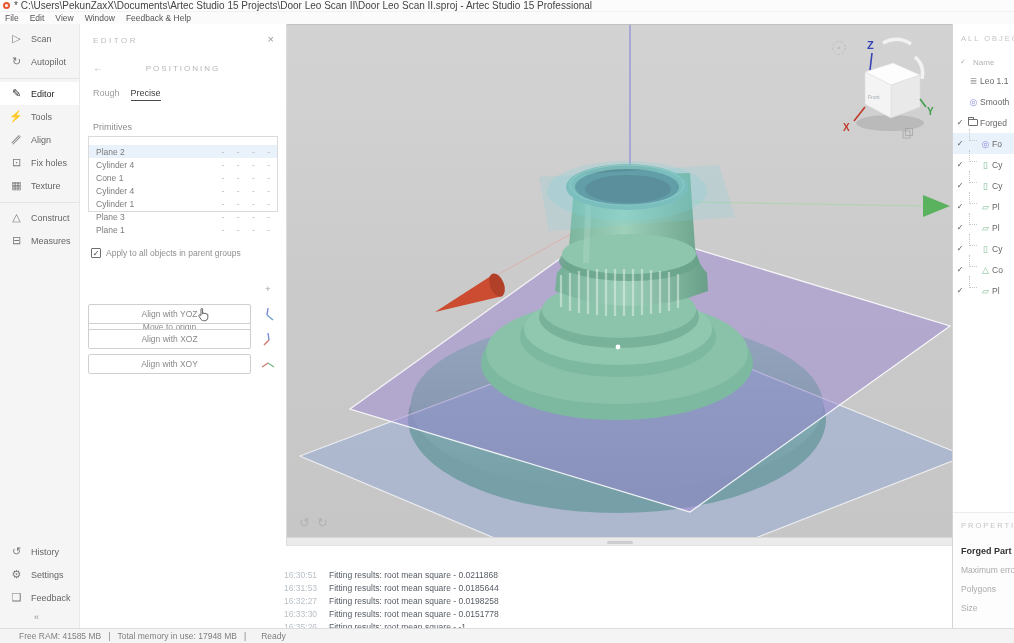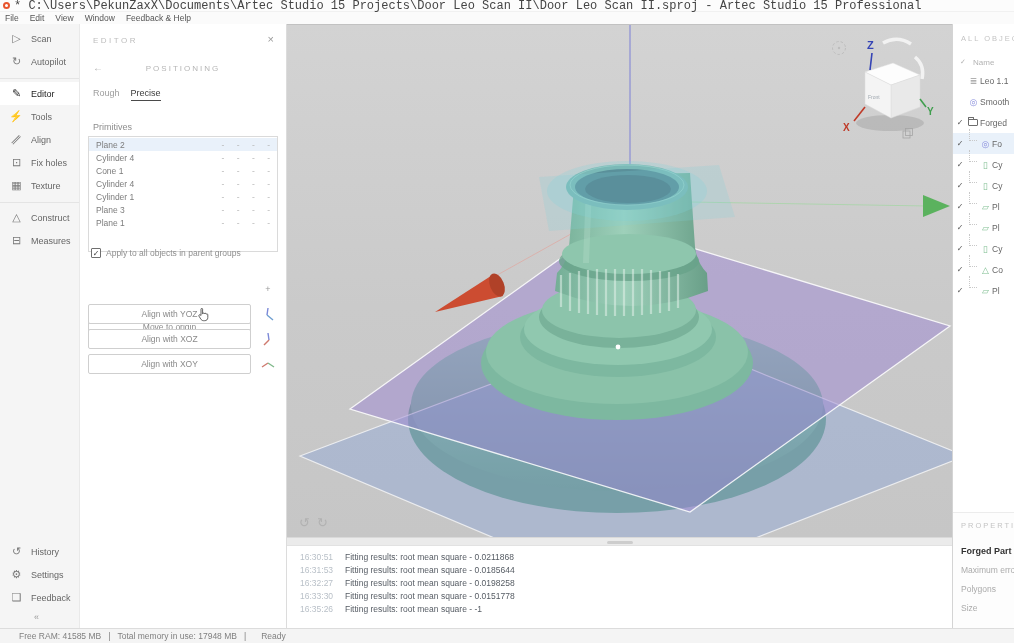--- a/index.html
+++ b/index.html
@@ -3,21 +3,21 @@
 <meta charset="utf-8">
 <style>
   * { box-sizing: border-box; margin: 0; padding: 0; }
   html,body { width:1014px; height:643px; overflow:hidden; }
   body { font-family:"Liberation Sans", sans-serif; background:#fff; position:relative; color:#555; }
 
   
   .titlebar { position:absolute; top:0; left:0; right:0; height:12px; background:#fcfcfc;
     display:flex; align-items:center; gap:4px; padding-left:3px; border-bottom:1px solid #f1f1f1; }
   .app-logo { width:7px; height:7px; border-radius:50%; border:2px solid #e8552e; background:#fff; flex:0 0 auto; }
-  .title-text { font-size:12px; color:#444; white-space:nowrap;font-family:Liberation Mono, monospace; }
+  .title-text { font-size:10px; color:#444; white-space:nowrap; }
   .menubar { position:absolute; top:12px; left:0; right:0; height:12px; background:#fbfbfb;
     display:flex; align-items:center; gap:11px; padding-left:5px; font-size:8.5px; color:#555; }
   .menu-item { cursor:default; }
 
   
   .sidebar { position:absolute; top:24px; left:0; width:80px; bottom:15px; background:#f5f5f5; border-right:1px solid #e9e9e9; }
   .side-group { padding:3px 0 5px; border-bottom:1px solid #e4e4e4; }
   .side-group.last { border-bottom:none; }
   .side-item { height:23px; display:flex; align-items:center; gap:7px; padding-left:9px; font-size:9px; color:#666; }
   .side-item .ic { width:15px; text-align:center; font-size:11px; color:#7a7a7a; }
@@ -30,40 +30,40 @@
   
   .editor-panel { position:absolute; left:80px; top:24px; width:207px; bottom:15px; background:#fff; border-right:1px solid #dcdcdc; }
   .ep-h { position:absolute; top:12px; left:13px; font-size:8px; letter-spacing:2.5px; color:#bdbdbd; }
   .ep-close { position:absolute; top:9px; right:12px; font-size:11px; color:#9a9a9a; }
   .ep-back { position:absolute; top:38px; left:13px; font-size:10px; color:#b0b0b0; }
   .ep-sub { position:absolute; top:40px; left:0; right:0; text-align:center; font-size:8px; letter-spacing:2px; color:#b5b5b5; }
   .ep-tabs { position:absolute; top:64px; left:13px; display:flex; gap:11px; font-size:9px; }
   .ep-tab { color:#9d9d9d; padding-bottom:2px; }
   .ep-tab.active { color:#3c3c3c; border-bottom:1.5px solid #4a4a4a; }
   .ep-prim-label { position:absolute; top:98px; left:13px; font-size:9px; color:#8d8d8d; }
-  .ep-list { position:absolute; top:112px; left:8px; width:190px; height:116px; border:1px solid #dadada; background:#fff; padding-top:1px; }
+  .ep-list { position:absolute; top:112px; left:8px; width:190px; height:76px; border:1px solid #dadada; background:#fff; padding-top:8px; }
   .ep-row { height:13px; display:flex; align-items:center; font-size:8.5px; color:#7c7c7c; padding:0 7px 0 7px; }
   .ep-row.sel { background:#e9f1fa; }
   .ep-row .dashes { margin-left:auto; color:#b9b9b9; word-spacing:10px; }
   .ep-check-row { position:absolute; top:224px; left:11px; display:flex; align-items:center; gap:5px; font-size:8.5px; color:#8f8f8f; }
   .chk { width:10px; height:10px; border:1px solid #6f6f6f; border-radius:1px; font-size:8px; line-height:9px; text-align:center; color:#3c3c3c; background:#fff; }
   .ep-btn { position:absolute; left:8px; width:163px; height:20px; border:1px solid #cfcfcf; border-radius:2px;
     background:#fff; display:flex; align-items:center; justify-content:center; font-size:8.5px; color:#8a8a8a; }
   .ep-btn-ic { position:absolute; left:180px; width:16px; height:18px; display:flex; align-items:center; justify-content:center; color:#9a9a9a; font-size:9px; }
   .hand-cursor { position:absolute; left:117px; top:284px; z-index:5; }
 
   
   .viewport { position:absolute; left:287px; top:24px; width:665px; height:513px;
     background:linear-gradient(180deg,#d3d3d3 0%,#cacaca 55%,#c6c6c6 100%); border-top:1px solid #c2c2c2; }
   .viewport svg { display:block; }
 
   
   .divider-h { position:absolute; left:287px; top:537px; width:665px; height:9px; background:#ebebeb; border-top:1px solid #d9d9d9; border-bottom:1px solid #e2e2e2; }
   .divider-h::after { content:""; display:block; width:26px; height:3px; background:#cdcdcd; border-radius:2px; margin:3px auto 0; }
-  .log { position:absolute; left:287px; top:546px; width:665px; height:82px; background:#fff; padding-top:4px; }
+  .log { position:absolute; left:271px; top:546px; width:665px; height:82px; background:#fff; padding-top:22px; }
   .log-row { display:flex; gap:9px; padding-left:13px; height:13px; align-items:center; font-size:8.5px; }
   .log-time { color:#b9c0c8; width:36px; flex:0 0 auto; }
   .log-msg { color:#565c64; }
 
   
   .right-panel { position:absolute; left:952px; top:24px; width:62px; bottom:15px; background:#fff; border-left:1px solid #d4d4d4; overflow:hidden; }
   .rp-h { position:absolute; top:10px; left:8px; font-size:7.5px; letter-spacing:2px; color:#c4c4c4; white-space:nowrap; }
   .rp-colhead { position:absolute; top:31px; left:0; right:0; height:14px; display:flex; align-items:center; font-size:8px; color:#b3b3b3; }
   .rp-colhead .c1 { width:20px; text-align:center; font-size:7px; }
   .tree { position:absolute; top:46px; left:0; right:0; }

